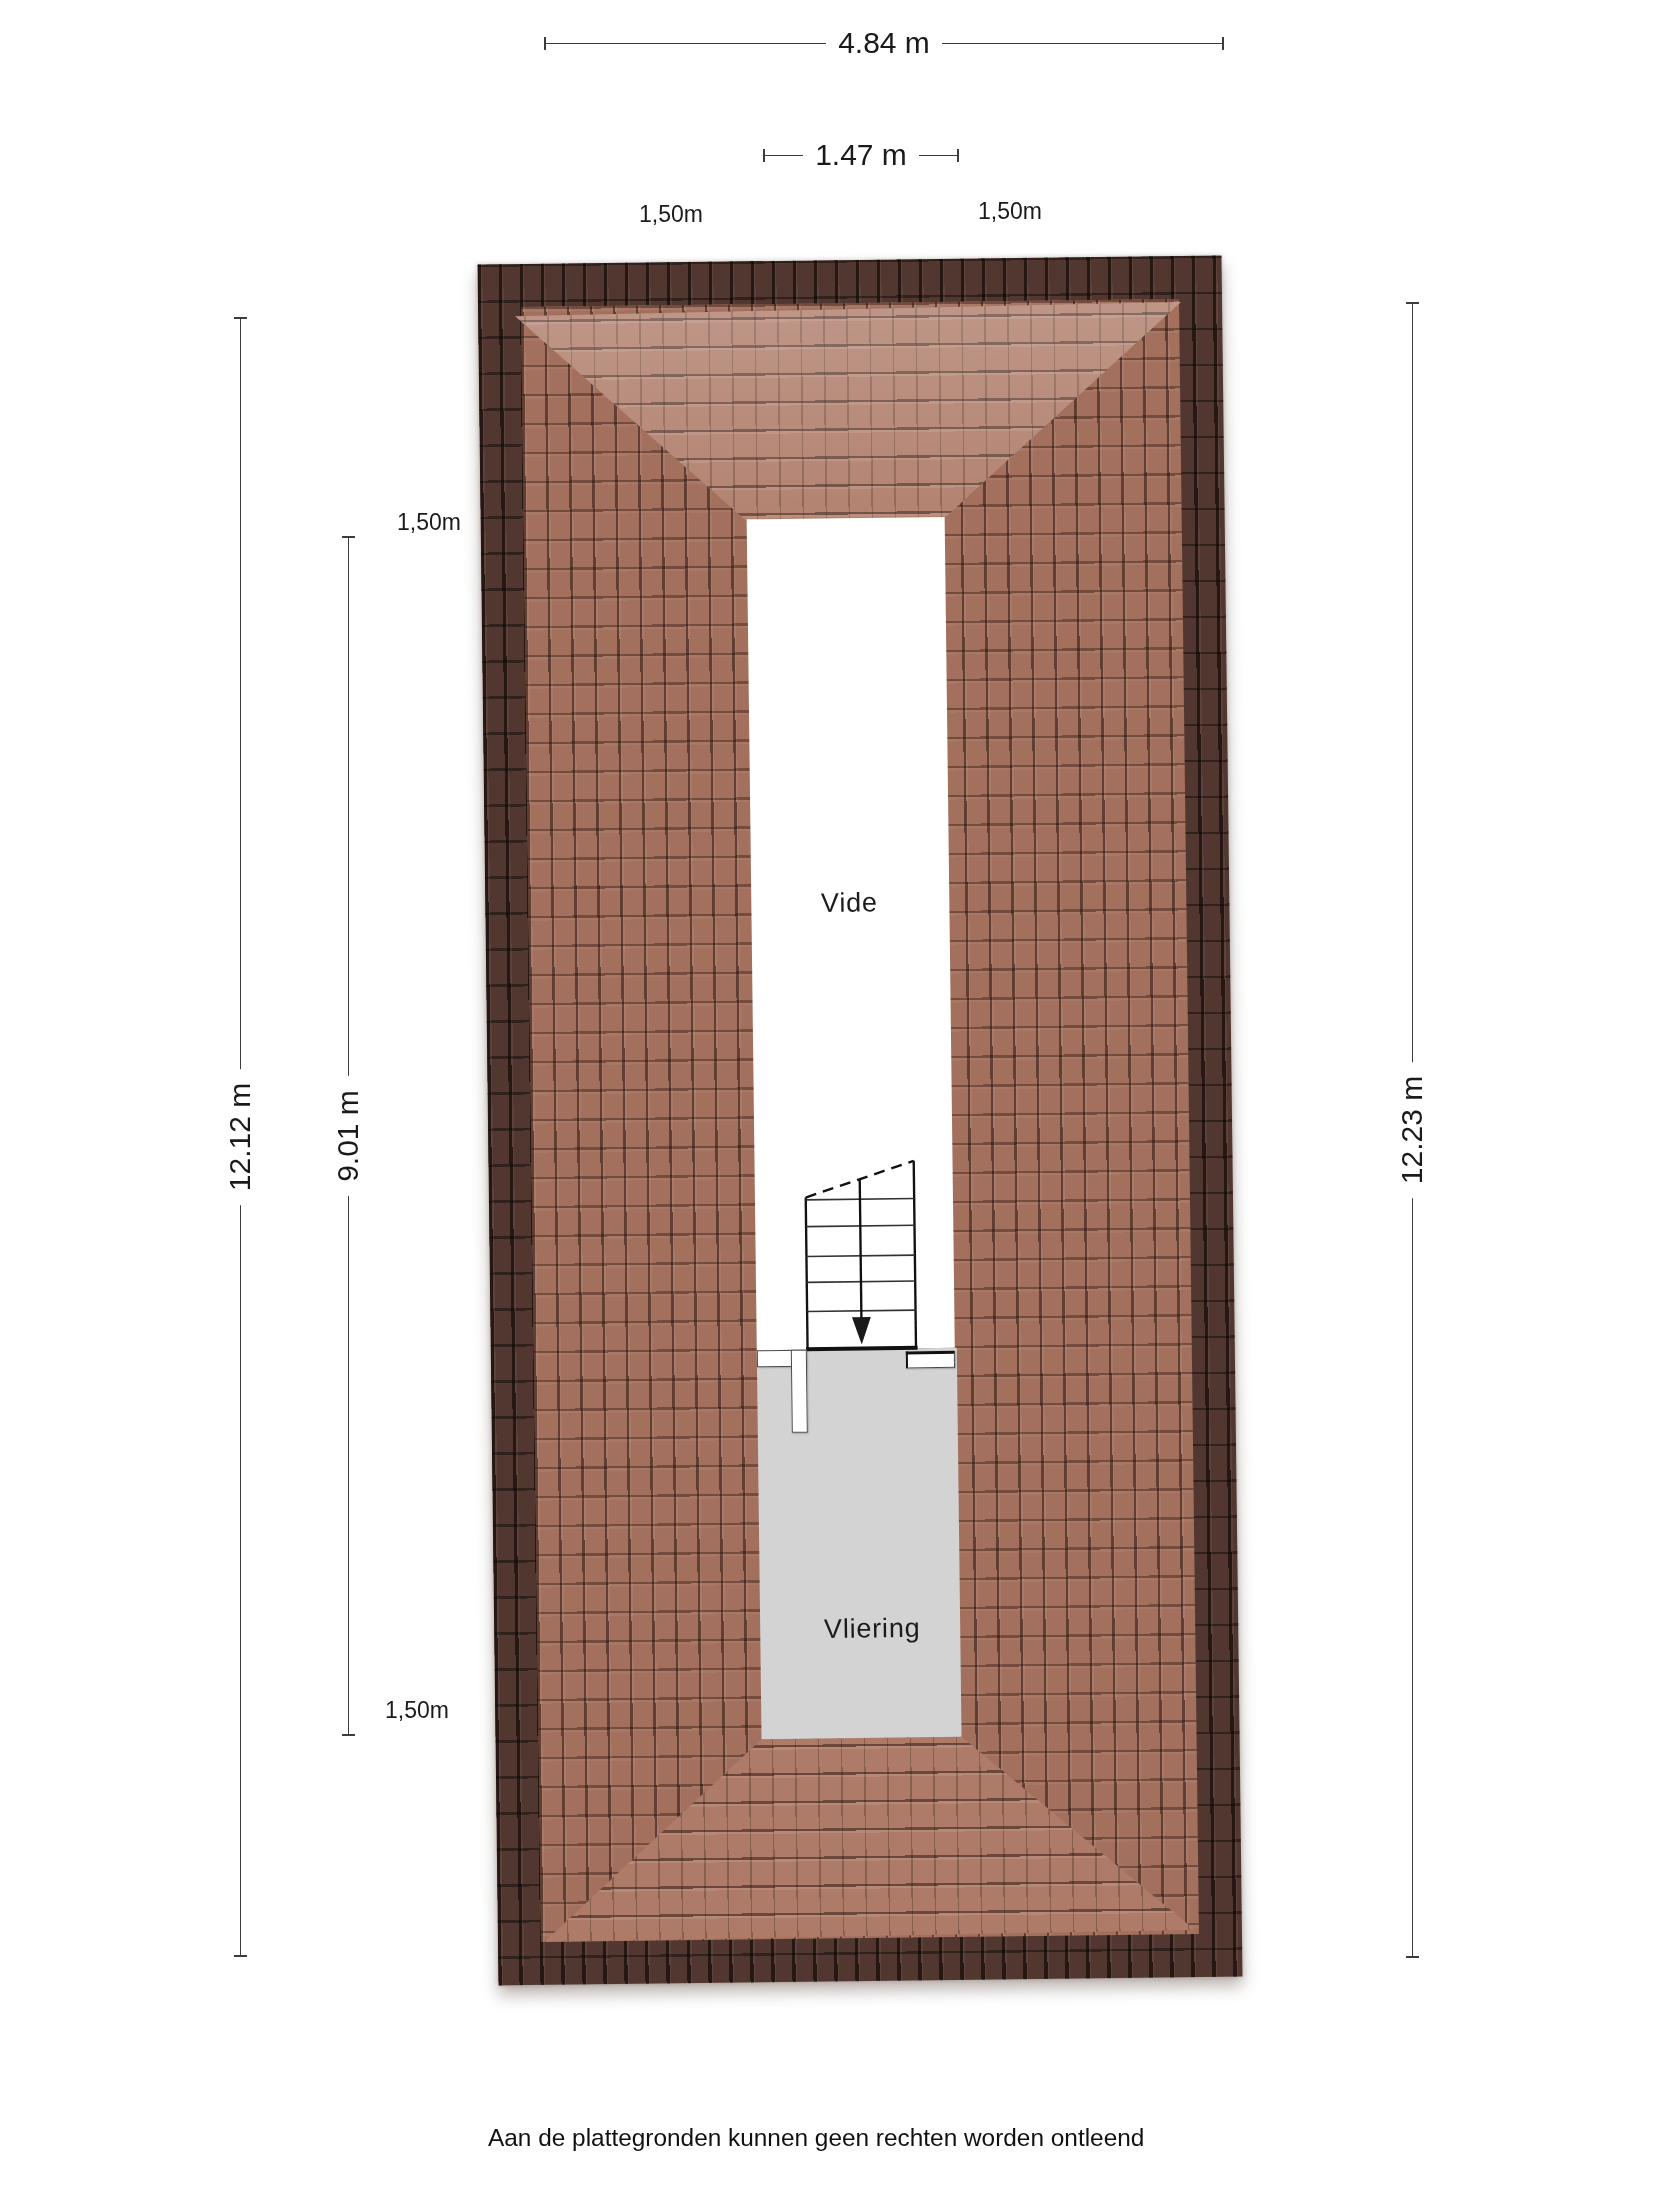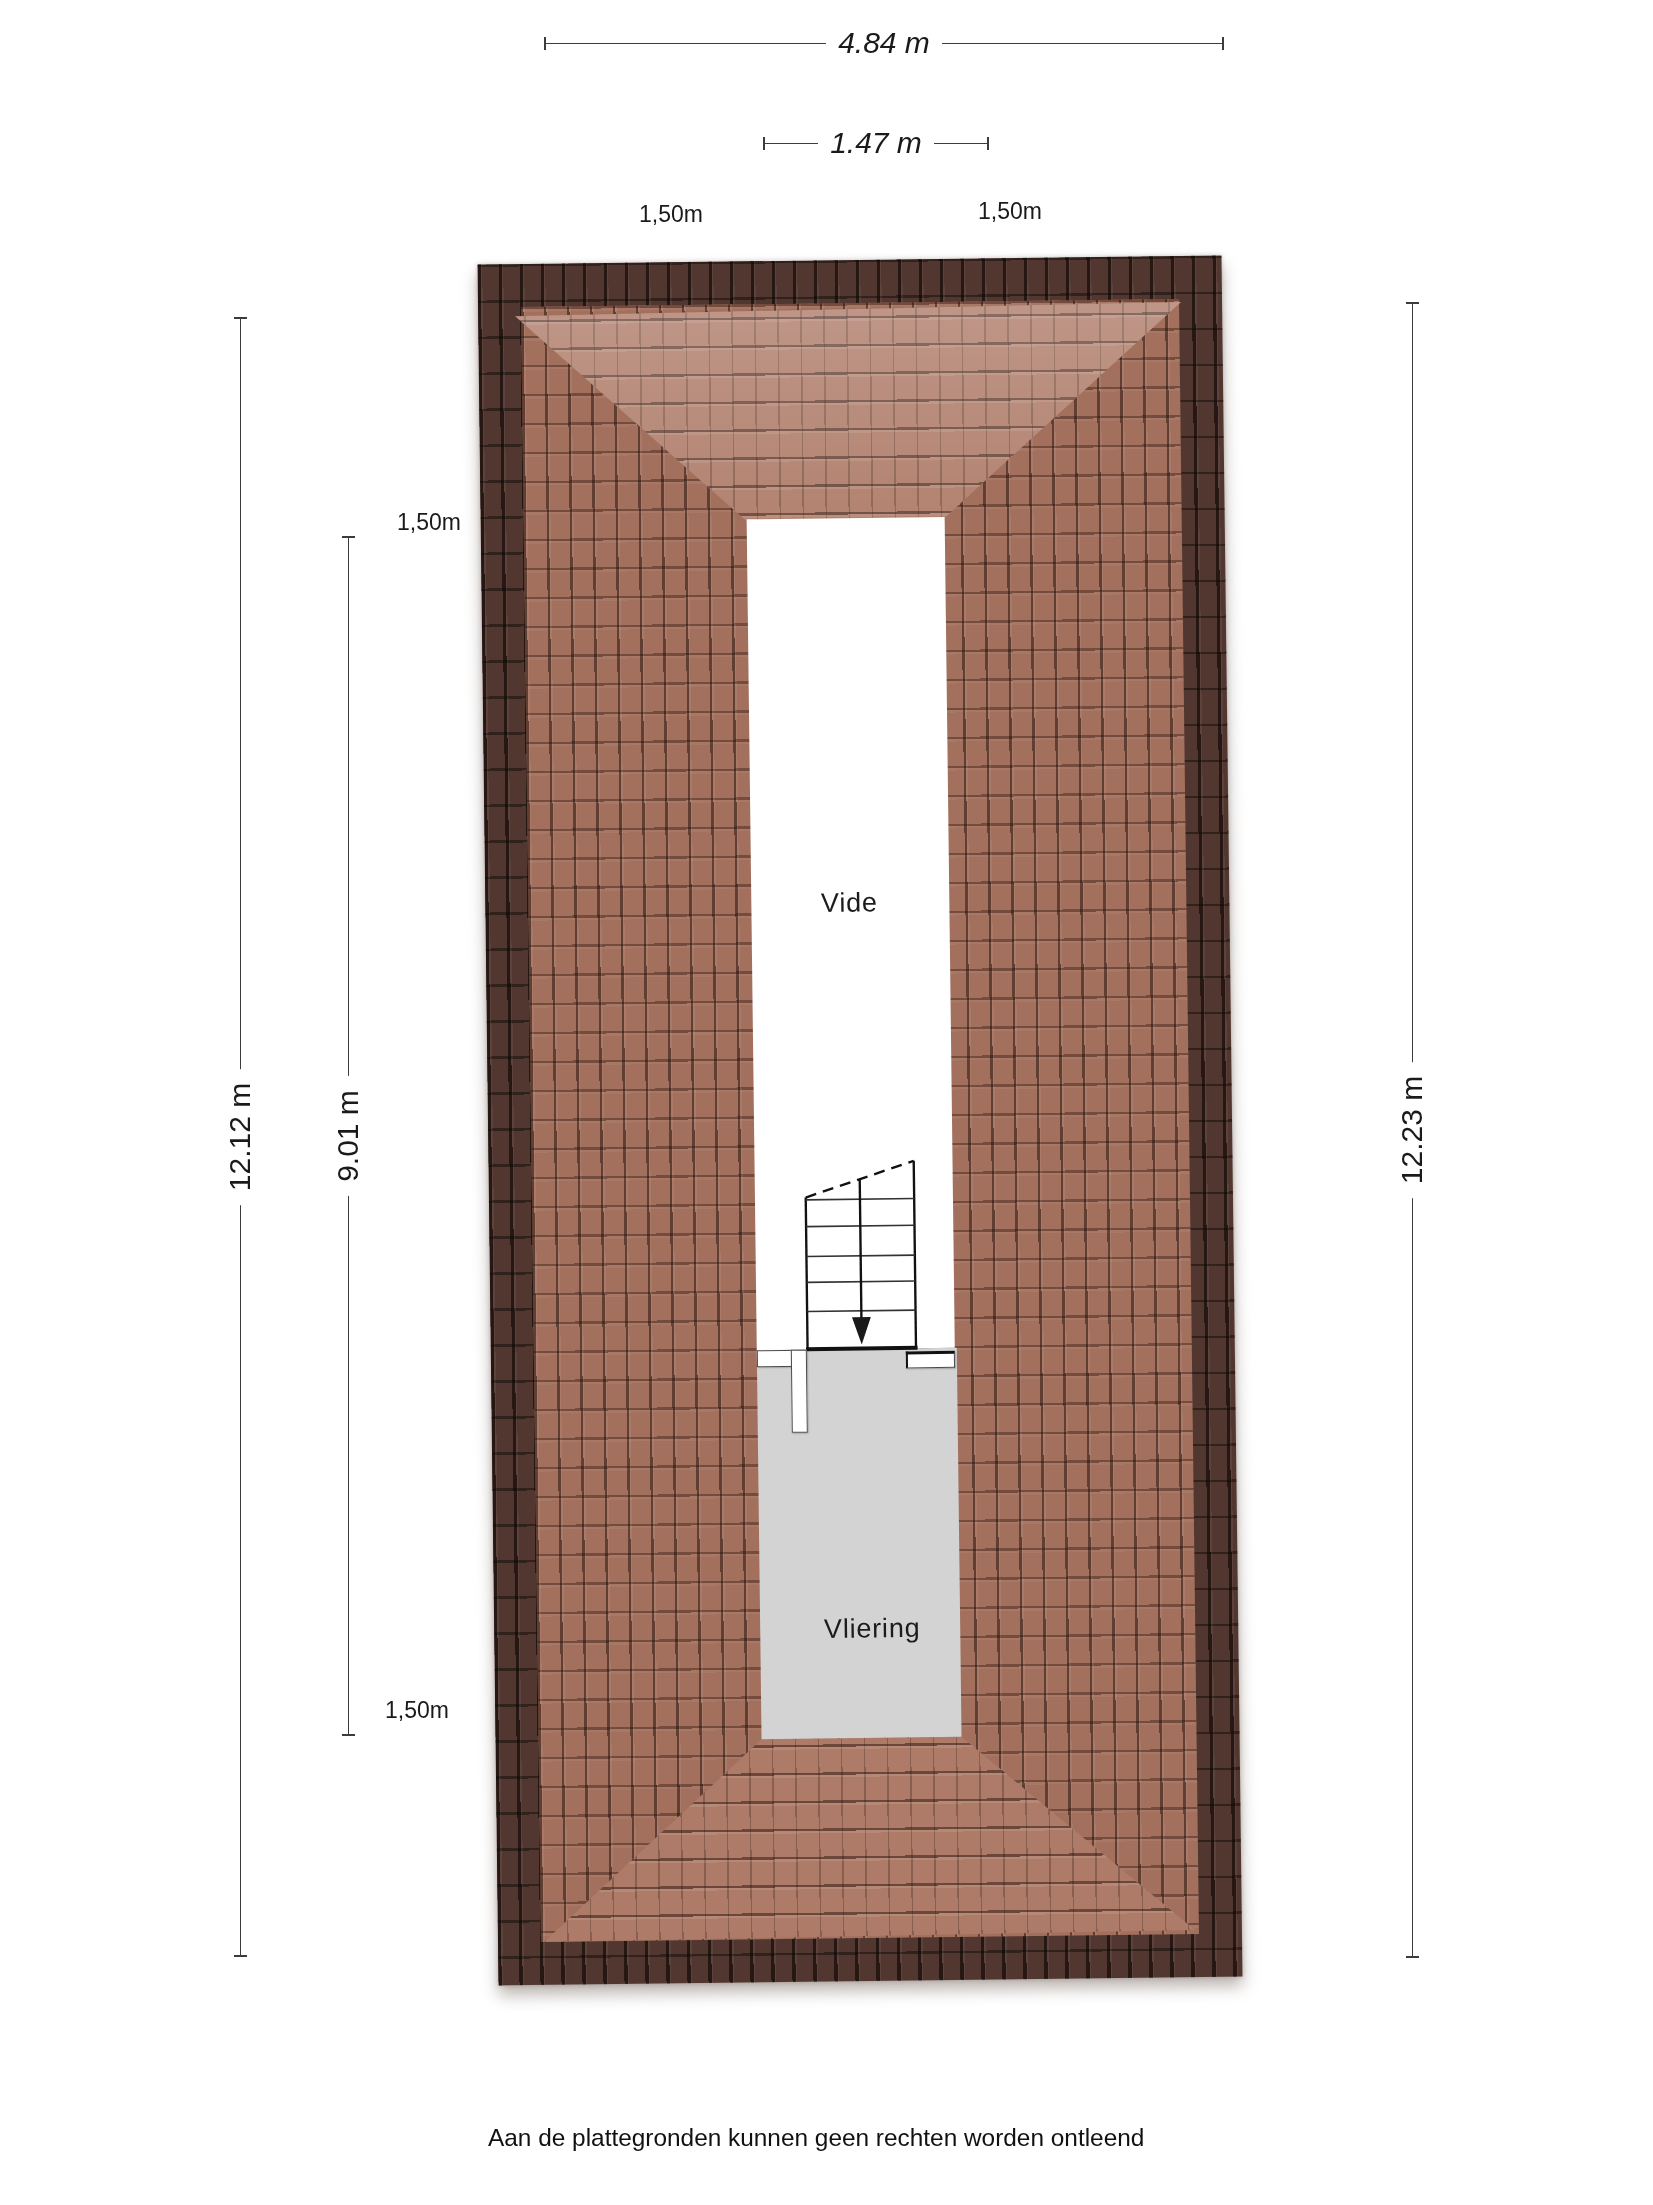--- a/index.html
+++ b/index.html
@@ -3,21 +3,21 @@
 <meta charset="utf-8">
 <title></title>
 <style>
   html,body{margin:0;padding:0;background:#fff;}
   .canvas{
     position:relative;width:1654px;height:2205px;background:#fff;overflow:hidden;
     font-family:"Liberation Sans", sans-serif;color:var(--text,#1a1a1a);
   }
 
   
-  .hdim{position:absolute;height:12.6px;display:flex;align-items:center;justify-content:center;font-style:italic;}
+  .hdim{position:absolute;height:12.6px;display:flex;align-items:center;justify-content:center;}
   .hdim .line{position:absolute;left:0;right:0;top:50%;height:1.6px;margin-top:-0.8px;background:var(--dimension_line,#3c3c3c);}
   .hdim .line::before,.hdim .line::after{content:"";position:absolute;top:-5.5px;width:1.6px;height:12.6px;background:var(--dimension_line,#3c3c3c);}
   .hdim .line::before{left:0}
   .hdim .line::after{right:0}
   .hdim .lbl{position:relative;background:#fff;padding:1.6px 12.6px;font-size:30px;white-space:nowrap;z-index:1;}
 
   .vdim{position:absolute;width:12.6px;}
   .vdim .line{position:absolute;top:0;bottom:0;left:50%;width:1.6px;margin-left:-0.8px;background:var(--dimension_line,#3c3c3c);}
   .vdim .line::before,.vdim .line::after{content:"";position:absolute;left:-5.5px;width:12.6px;height:1.6px;background:var(--dimension_line,#3c3c3c);}
   .vdim .line::before{top:0}
@@ -79,21 +79,21 @@
 </head>
 <body>
 
 <div class="canvas">
 
   <div class="hdim" style="left:544px;top:37px;width:680px;">
     <span class="line"></span>
     <span class="lbl">4.84 m</span>
   </div>
 
-  <div class="hdim" style="left:763px;top:137px;width:226px;">
+  <div class="hdim" style="left:763px;top:149px;width:196px;">
     <span class="line"></span>
     <span class="lbl">1.47 m</span>
   </div>
 
   <div class="offset-lbl" style="left:671px;top:214px;">1,50m</div>
   <div class="offset-lbl" style="left:1010px;top:211px;">1,50m</div>
   <div class="offset-lbl" style="left:429px;top:522px;">1,50m</div>
   <div class="offset-lbl" style="left:417px;top:1710px;">1,50m</div>
 
   <div class="vdim" style="left:234px;top:317px;height:1640px;">

